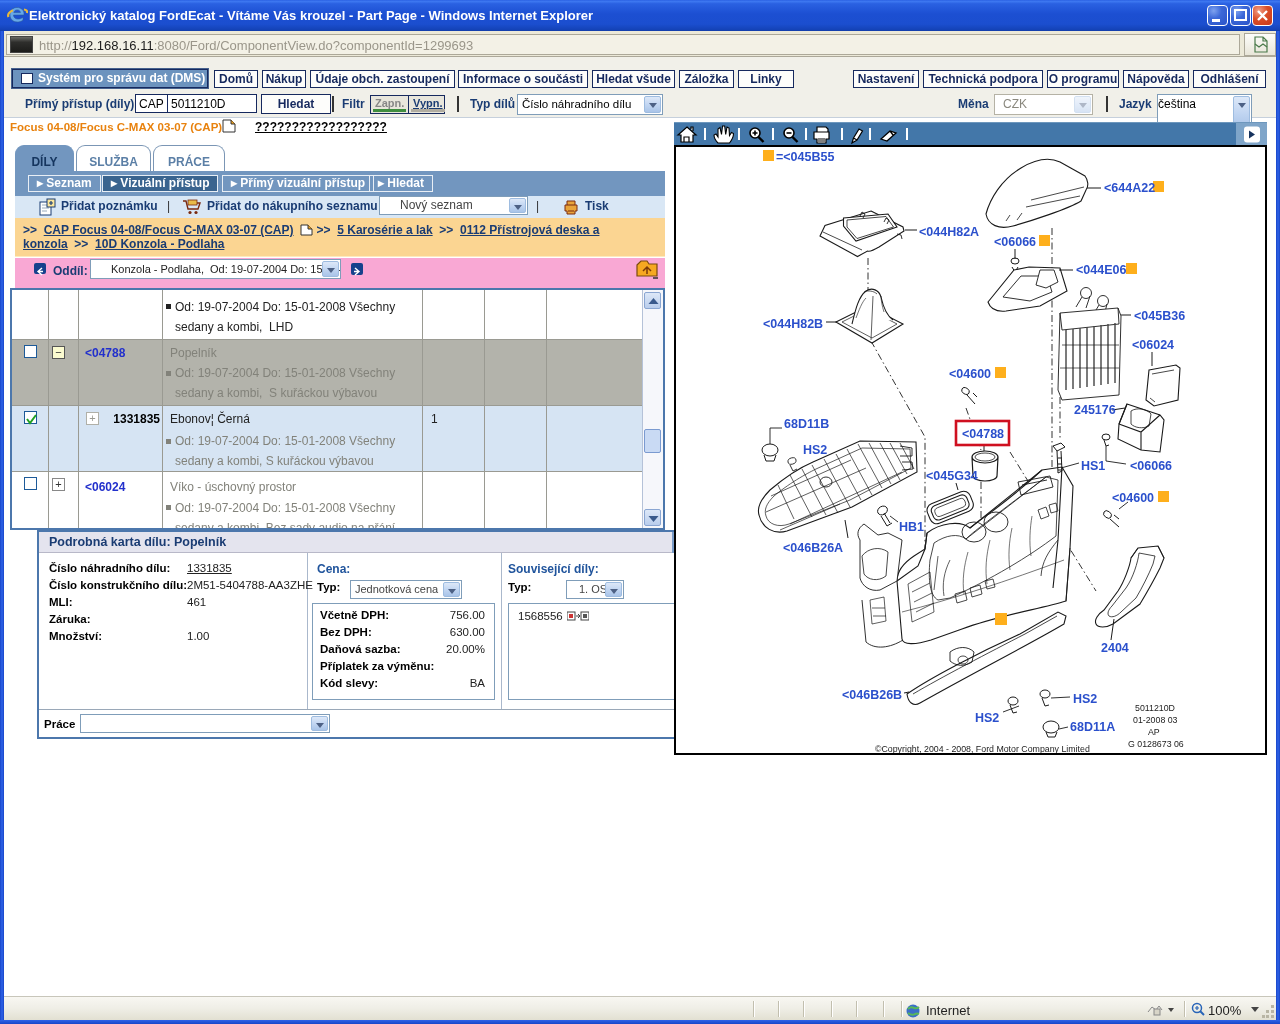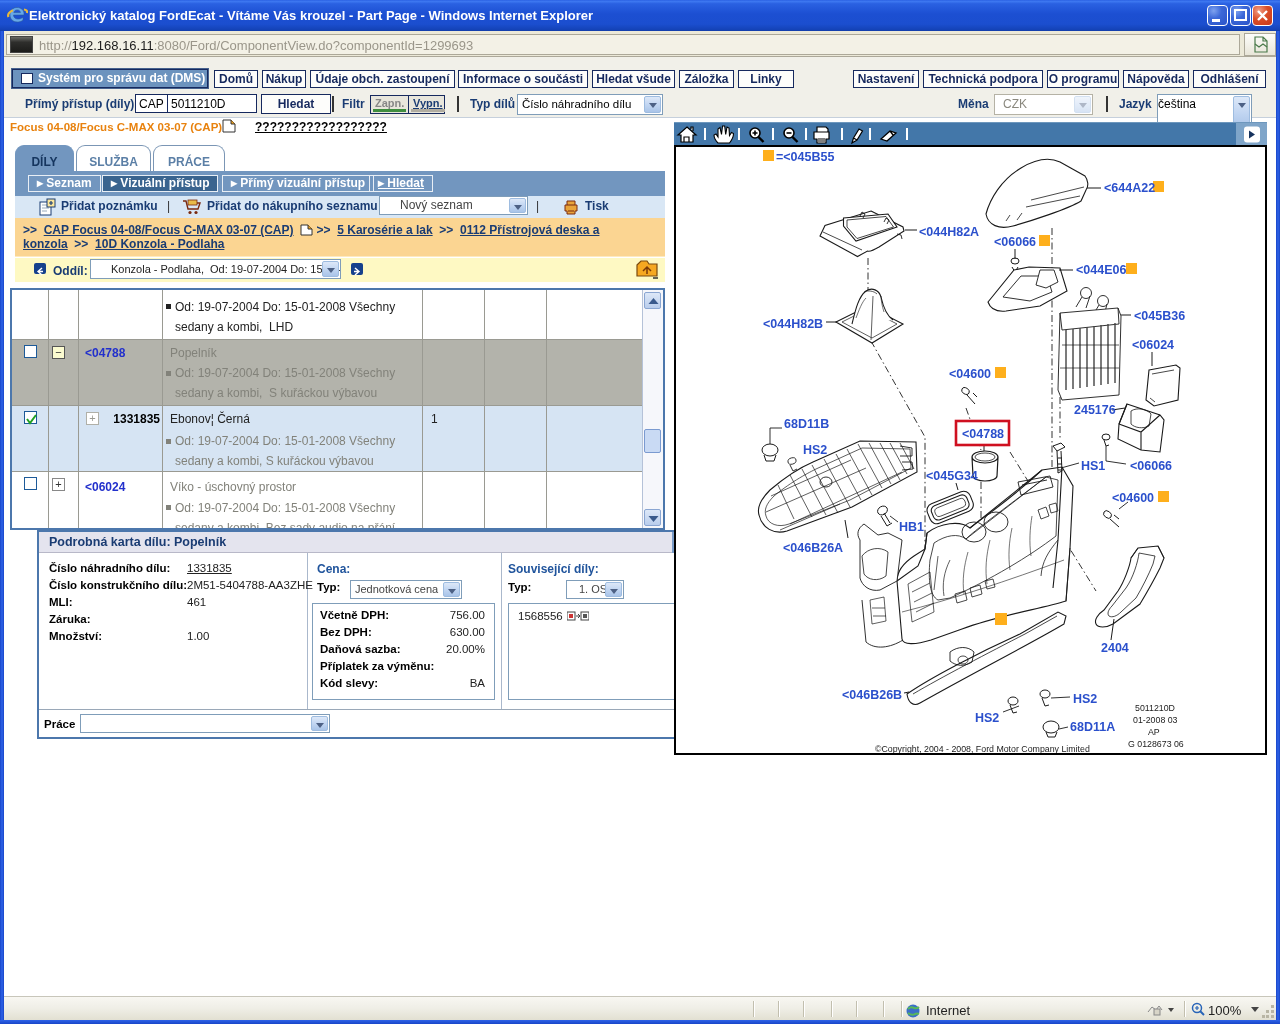--- a/index.html
+++ b/index.html
@@ -30,21 +30,21 @@
 #crumb1 { left:10px; top:121px; font-size:11.5px; font-weight:bold; color:#e8820e; }
 #crumb2 { left:255px; top:120px; font-size:12px; font-weight:bold; color:#000; text-decoration:underline; }
 
 .tab { position:absolute; top:145px; height:26px; border:1px solid #7b96b5; border-bottom:none;
   border-radius:9px 9px 0 0; background:#fff; color:#5b7fa6; font-size:12px; font-weight:bold; text-align:center; padding-top:9px; }
 #bluebar { left:15px; top:171px; width:650px; height:25px; background:#7296bf; }
 .bbtn { position:absolute; top:4px; height:17px; border:1px solid #e8eef5; color:#fff; font-size:12px; font-weight:bold;
   line-height:15px; padding:0 8px; }
 #rowlight { left:15px; top:196px; width:650px; height:22px; background:#d9e7f5; }
 #rowtan1 { left:15px; top:218px; width:650px; height:39px; background:#fbd592; border-bottom:1px solid #fdeabf; }
-#rowtan2 { left:15px; top:258px; width:650px; height:24px; background:#fef9c3; }
+#rowtan2 { left:15px; top:258px; width:650px; height:32px; background:#f9a8d4; }
 .tanlink { color:#1a3c73; font-weight:bold; font-size:12px; text-decoration:underline; }
 
 #tbl { left:10px; top:288px; width:655px; height:242px; border:2px solid #4c77ac; background:#fff; overflow:hidden; }
 
 #detail { left:10px; top:530px; width:655px; height:209px; border:2px solid #4c77ac; background:#fff;margin-left:27px; }
 #dethead { left:0; top:0; width:651px; height:21px; background:#e4e4ee; border-bottom:1px solid #b8b8c8; }
 
 #dtoolbar { left:674px; top:122px; width:593px; height:23px; background:#4377a9; border-top:1px solid #6d97bd; }
 #dbox { left:674px; top:145px; width:593px; height:610px; border:2px solid #000; background:#fff; }
 
@@ -137,21 +137,21 @@
 <div class="abs" id="crumb2">??????????????????</div>
 
 <div class="abs tab" style="left:15px;width:59px;background:#7296bf;color:#15355e;border-color:#7296bf;">DÍLY</div>
 <div class="abs tab" style="left:76px;width:75px;">SLUŽBA</div>
 <div class="abs tab" style="left:153px;width:72px;">PRÁCE</div>
 
 <div class="abs" id="bluebar">
   <div class="bbtn" style="left:13px;">▸ Seznam</div>
   <div class="bbtn" style="left:87px;background:#3a648f;">▸ Vizuální přístup</div>
   <div class="bbtn" style="left:207px;">▸ Přímý vizuální přístup</div>
-  <div class="bbtn" style="left:354px;text-decoration:underline;">▸ Hledat</div>
+  <div class="bbtn" style="left:354px;">▸ Hledat</div>
 </div>
 
 <div class="abs" id="rowlight">
   <svg class="abs" style="left:23px;top:2px;" width="18" height="18">
       <rect x="2" y="4" width="11" height="13" fill="#fff" stroke="#1a3c73"></rect>
       <path d="M4,7 h7 M4,10 h7 M4,13 h5" stroke="#9ab" stroke-width="1"></path>
       <rect x="9" y="1" width="8" height="8" fill="#fde79c" stroke="#1a3c73"></rect>
       <path d="M13,3 v4 M11,5 h4" stroke="#1a3c73" stroke-width="1.2"></path>
     </svg>
   <div class="abs" style="left:46px;top:3px;font-size:12px;font-weight:bold;color:#1a3c73;">Přidat poznámku</div>

